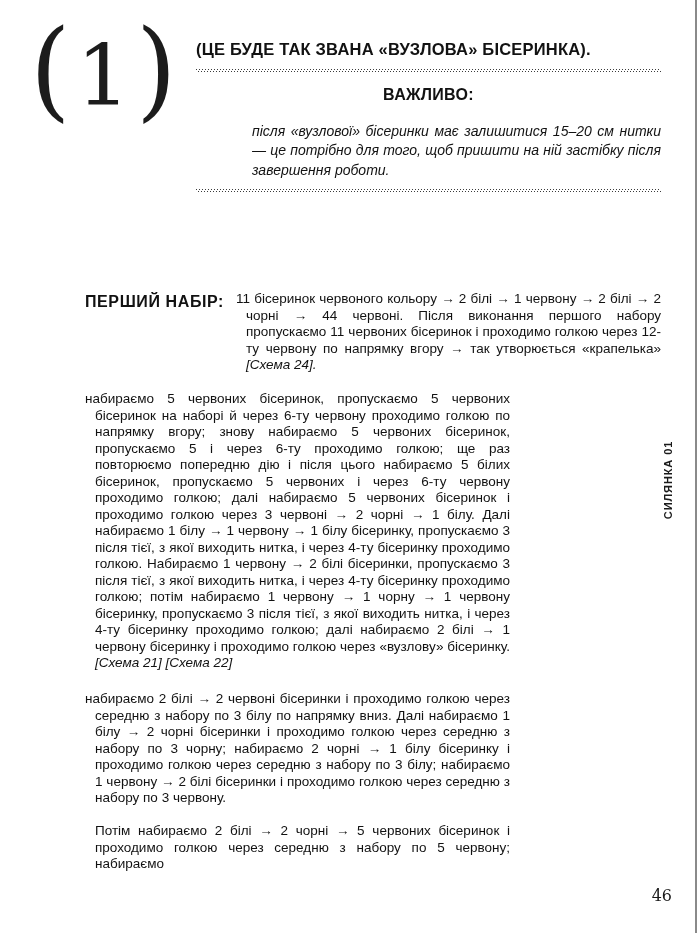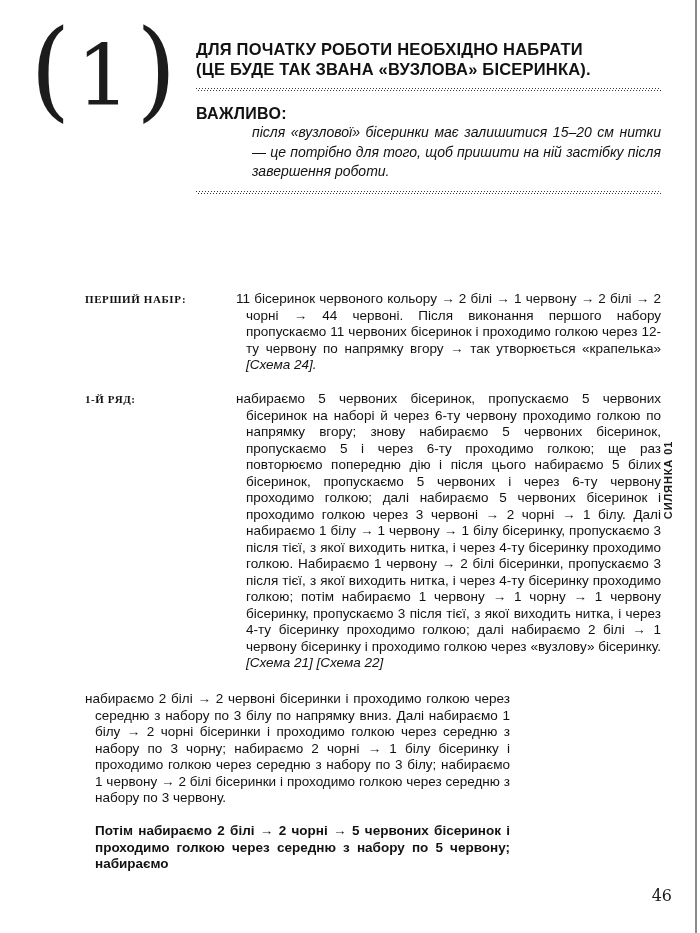--- a/index.html
+++ b/index.html
@@ -31,38 +31,38 @@
   }
   .rule{
     height:3px;margin-top:9px;
     background-image:
       repeating-linear-gradient(to right,#3c3c3c 0 1px,transparent 1px 3px),
       repeating-linear-gradient(to right,#3c3c3c 0 1px,transparent 1px 3px);
     background-size:100% 1px,100% 1px;
     background-position:0 0,2px 100%;
     background-repeat:no-repeat,no-repeat;
   }
-  .important-label{margin-top:14px;font-size:16px;font-weight:700;letter-spacing:0.3px;}
+  .important-label{margin-top:14px;font-size:16px;font-weight:700;letter-spacing:0.3px;text-align:center;}
   .important-text{
-    margin:0 0 0 56px;font-style:italic;font-size:14px;line-height:19.5px;
+    margin:18px 0 0 56px;font-style:italic;font-size:14px;line-height:19.5px;
     text-align:justify;
   }
   .rule.bottom{margin-top:9px;}
   
   .section{position:absolute;left:85px;width:576px;display:flex;}
   .section-label{
     width:151px;flex:0 0 151px;
-    font-size:11px;font-weight:700;letter-spacing:0.6px;padding-top:2px;font-family:Liberation Serif, serif;
+    font-size:16px;font-weight:700;letter-spacing:0.6px;padding-top:2px;
   }
   .section-body{
     width:425px;flex:0 0 425px;
     font-size:13.5px;line-height:16.5px;text-align:justify;
   }
   .section-body p{margin:0 0 16.5px 0;padding-left:10px;text-indent:-10px;}
-  .section-body p.no-hang{text-indent:0;margin-bottom:16px;font-weight:bold;}
+  .section-body p.no-hang{text-indent:0;margin-bottom:16px;}
   .scheme-ref{font-style:italic;}
   
   .sidebar-label{
     position:absolute;left:668px;top:480px;
     transform:translate(-50%,-50%) rotate(-90deg);
     font-size:11px;font-weight:700;letter-spacing:0.9px;
     white-space:nowrap;color:#1a1a1a;
   }
   
   .page-number{
@@ -74,38 +74,36 @@
 <body>
 
 <div class="edge-line"></div>
 
 <div class="big-number">
   <span class="paren">(</span><span class="digit">1</span><span class="paren">)</span>
 </div>
 
 <div class="header-block">
   <div class="headline">
-    <div>ДЛЯ ПОЧАТКУ РОБОТИ НЕОБХІДНО НАБРАТИ</div>
     <div>(ЦЕ БУДЕ ТАК ЗВАНА «ВУЗЛОВА» БІСЕРИНКА).</div>
   </div>
   <div class="rule"></div>
   <div class="important-label">ВАЖЛИВО:</div>
   <div class="important-text">після «вузлової» бісеринки має залишитися 15–20 см нитки — це потрібно для того, щоб пришити на ній застібку після завершення роботи.</div>
   <div class="rule bottom"></div>
 </div>
 
 <div class="section" style="top:291px;">
   <div class="section-label">ПЕРШИЙ НАБІР:</div>
   <div class="section-body">
     <p><span>11 бісеринок червоного кольору → 2 білі → 1 червону → 2 білі → 2 чорні → 44 червоні. Після виконання першого набору пропускаємо 11 червоних бісеринок і проходимо голкою через 12-ту червону по напрямку вгору → так утворюється «крапелька»</span> <span class="scheme-ref">[Схема 24].</span></p>
   </div>
 </div>
 
 <div class="section" style="top:391px;">
-  <div class="section-label">1-Й РЯД:</div>
   <div class="section-body">
     <p><span>набираємо 5 червоних бісеринок, пропускаємо 5 червоних бісеринок на наборі й через 6-ту червону проходимо голкою по напрямку вгору; знову набираємо 5 червоних бісеринок, пропускаємо 5 і через 6-ту проходимо голкою; ще раз повторюємо попередню дію і після цього набираємо 5 білих бісеринок, пропускаємо 5 червоних і через 6-ту червону проходимо голкою; далі набираємо 5 червоних бісеринок і проходимо голкою через 3 червоні → 2 чорні → 1 білу. Далі набираємо 1 білу → 1 червону → 1 білу бісеринку, пропускаємо 3 після тієї, з якої виходить нитка, і через 4-ту бісеринку проходимо голкою. Набираємо 1 червону → 2 білі бісеринки, пропускаємо 3 після тієї, з якої виходить нитка, і через 4-ту бісеринку проходимо голкою; потім набираємо 1 червону → 1 чорну → 1 червону бісеринку, пропускаємо 3 після тієї, з якої виходить нитка, і через 4-ту бісеринку проходимо голкою; далі набираємо 2 білі → 1 червону бісеринку і проходимо голкою через «вузлову» бісеринку.</span> <span class="scheme-ref">[Схема 21] [Схема 22]</span></p>
   </div>
 </div>
 
 <div class="section" style="top:691px;">
   <div class="section-body">
     <p>набираємо 2 білі → 2 червоні бісеринки і проходимо голкою через середню з набору по 3 білу по напрямку вниз. Далі набираємо 1 білу → 2 чорні бісеринки і проходимо голкою через середню з набору по 3 чорну; набираємо 2 чорні → 1 білу бісеринку і проходимо голкою через середню з набору по 3 білу; набираємо 1 червону → 2 білі бісеринки і проходимо голкою через середню з набору по 3 червону.</p>
     <p class="no-hang">Потім набираємо 2 білі → 2 чорні → 5 червоних бісеринок і проходимо голкою через середню з набору по 5 червону; набираємо</p>
   </div>

